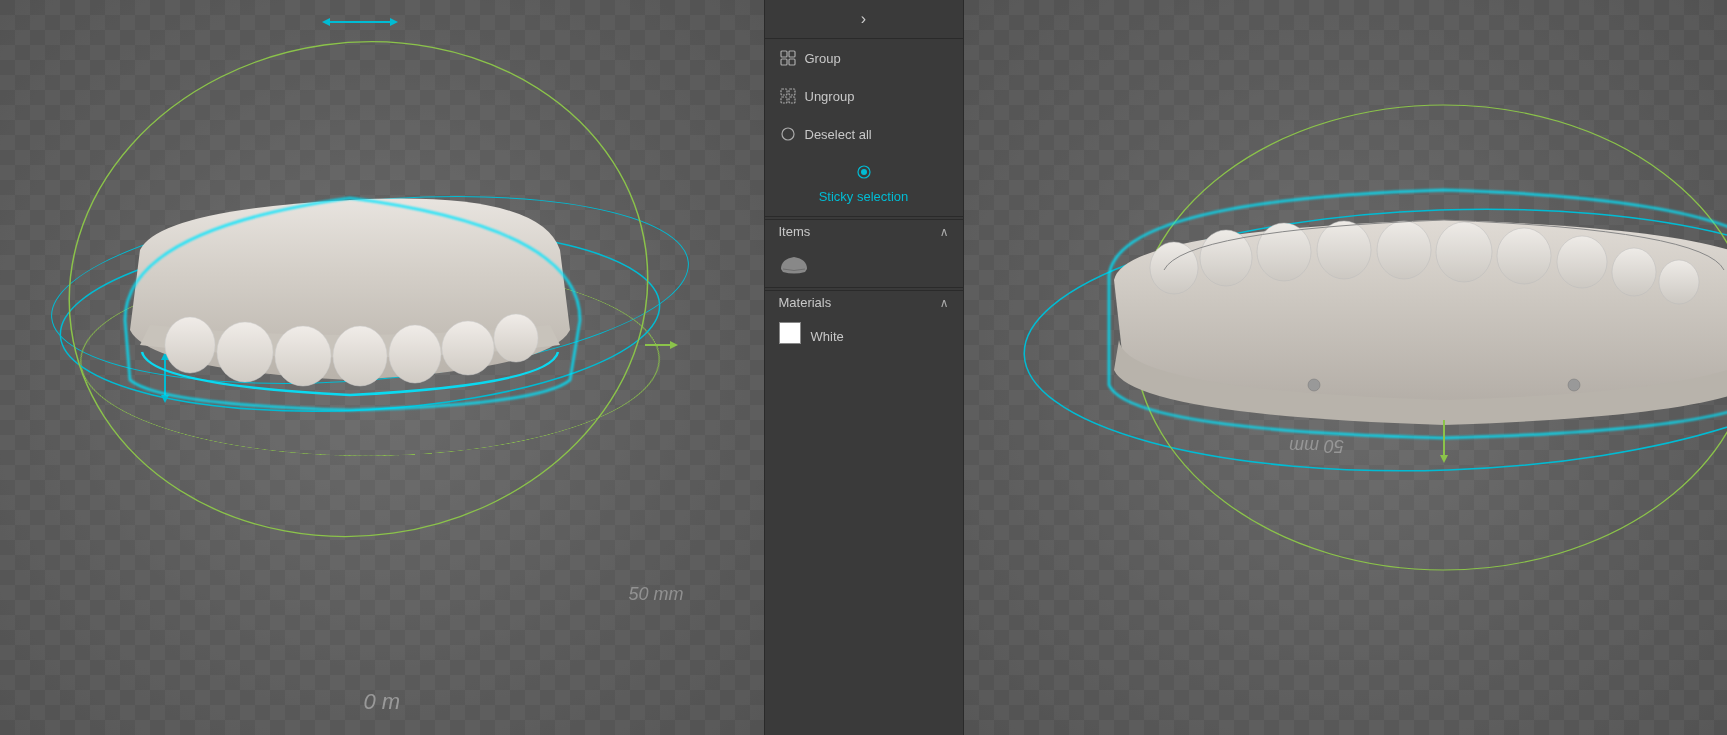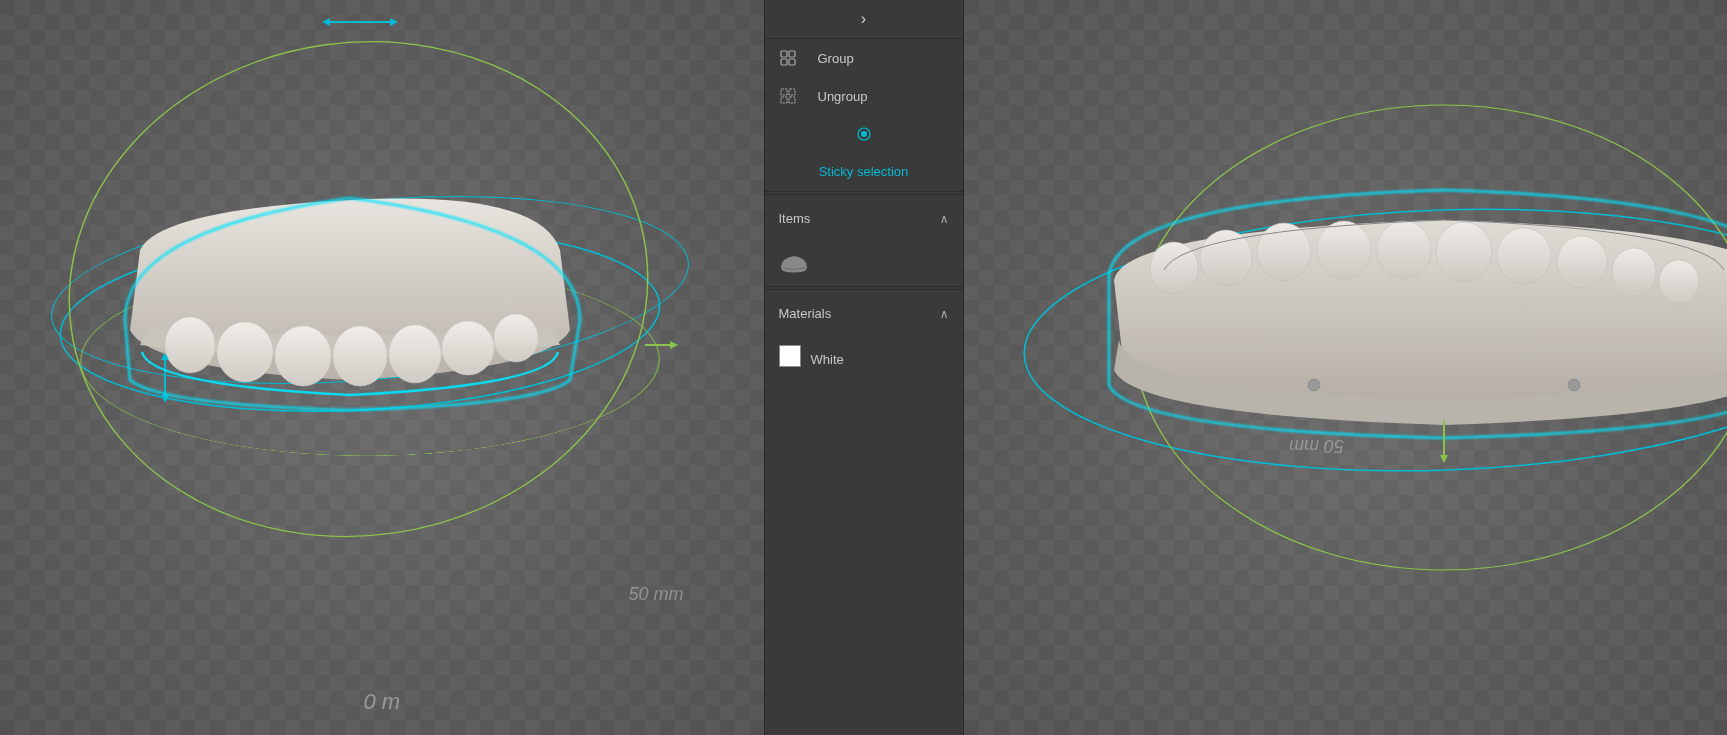--- a/index.html
+++ b/index.html
@@ -91,21 +91,21 @@
       border-bottom: 1px solid #2a2a2a;
     }
 
     .panel-item {
       display: flex;
       align-items: center;
       padding: 10px 14px;
       cursor: pointer;
       color: #c8c8c8;
       font-size: 13px;
-      gap: 21px;
+      gap: 8px;
       transition: background 0.15s;
     }
 
     .panel-item.active-blue {
       color: #00bcd4;
       flex-direction: column;
     }
 
     .panel-icon {
       width: 18px;
@@ -113,21 +113,21 @@
       flex-shrink: 0;
       display: flex;
       align-items: center;
       justify-content: center;
     }
 
     .panel-section-header {
       display: flex;
       align-items: center;
       justify-content: space-between;
-      padding: 16px 14px;
+      padding: 4px 14px;
       color: #c8c8c8;
       font-size: 13px;
       border-top: 1px solid #2a2a2a;
     }
 
     .panel-section-icon {
       color: #aaa;
       font-size: 12px;
     }
 
@@ -258,20 +258,28 @@
           <rect x="1" y="1" width="6" height="6" rx="1" stroke="#aaa" stroke-width="1.2" stroke-dasharray="2 1"></rect>
           <rect x="9" y="1" width="6" height="6" rx="1" stroke="#aaa" stroke-width="1.2" stroke-dasharray="2 1"></rect>
           <rect x="1" y="9" width="6" height="6" rx="1" stroke="#aaa" stroke-width="1.2" stroke-dasharray="2 1"></rect>
           <rect x="9" y="9" width="6" height="6" rx="1" stroke="#aaa" stroke-width="1.2" stroke-dasharray="2 1"></rect>
         </svg>
       </span>
       <span>Ungroup</span>
     </div>
 
 
+    <div class="panel-item">
+      <span class="panel-icon">
+        <svg width="16" height="16" viewBox="0 0 16 16" fill="none">
+          <circle cx="8" cy="8" r="6" stroke="#aaa" stroke-width="1.2"></circle>
+        </svg>
+      </span>
+      <span>Deselect all</span>
+    </div>
 
     <div class="panel-item active-blue">
       <span class="panel-icon">
         <svg width="16" height="16" viewBox="0 0 16 16" fill="none">
           <circle cx="8" cy="8" r="6" stroke="#00bcd4" stroke-width="1.2"></circle>
           <circle cx="8" cy="8" r="3" fill="#00bcd4"></circle>
         </svg>
       </span>
       <span>Sticky selection</span>
     </div>

